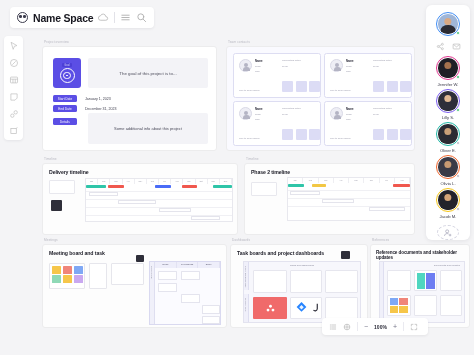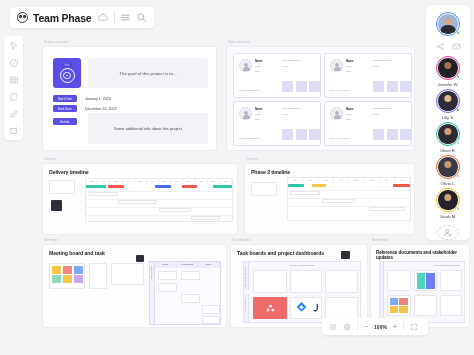--- a/index.html
+++ b/index.html
@@ -245,21 +245,21 @@
   .bt-ic { width: 8px; height: 8px; opacity: .45; }
   .bt-div { width: 1px; height: 9px; background: #eaeaf0; }
   #zoom-val { font-size: 5px; font-weight: bold; color: #2b2b38; }
   .zoom-sign { font-size: 7px; color: #77778a; line-height: 1; user-select: none; }
 </style>
 </head>
 <body>
 
 <div id="header-bar">
   <div id="logo-icon"></div>
-  <div id="ws-title">Team Phase</div>
+  <div id="ws-title">Name Space</div>
   <div class="hdr-icons">
     <svg class="hdr-ic" viewBox="0 0 24 24" fill="none" stroke="#555" stroke-width="1.8">
       <path d="M6 18h11a4 4 0 0 0 0-8 6 6 0 0 0-11.6-1.6A3.6 3.6 0 0 0 6 18z"></path>
     </svg>
     <div class="hdr-div"></div>
     <svg class="hdr-ic" viewBox="0 0 24 24" stroke="#444" stroke-width="2" stroke-linecap="round">
       <path d="M4 7h16M4 12h16M4 17h16"></path>
     </svg>
     <svg class="hdr-ic" viewBox="0 0 24 24" fill="none" stroke="#444" stroke-width="2" stroke-linecap="round">
       <circle cx="10.5" cy="10.5" r="6.5"></circle>

